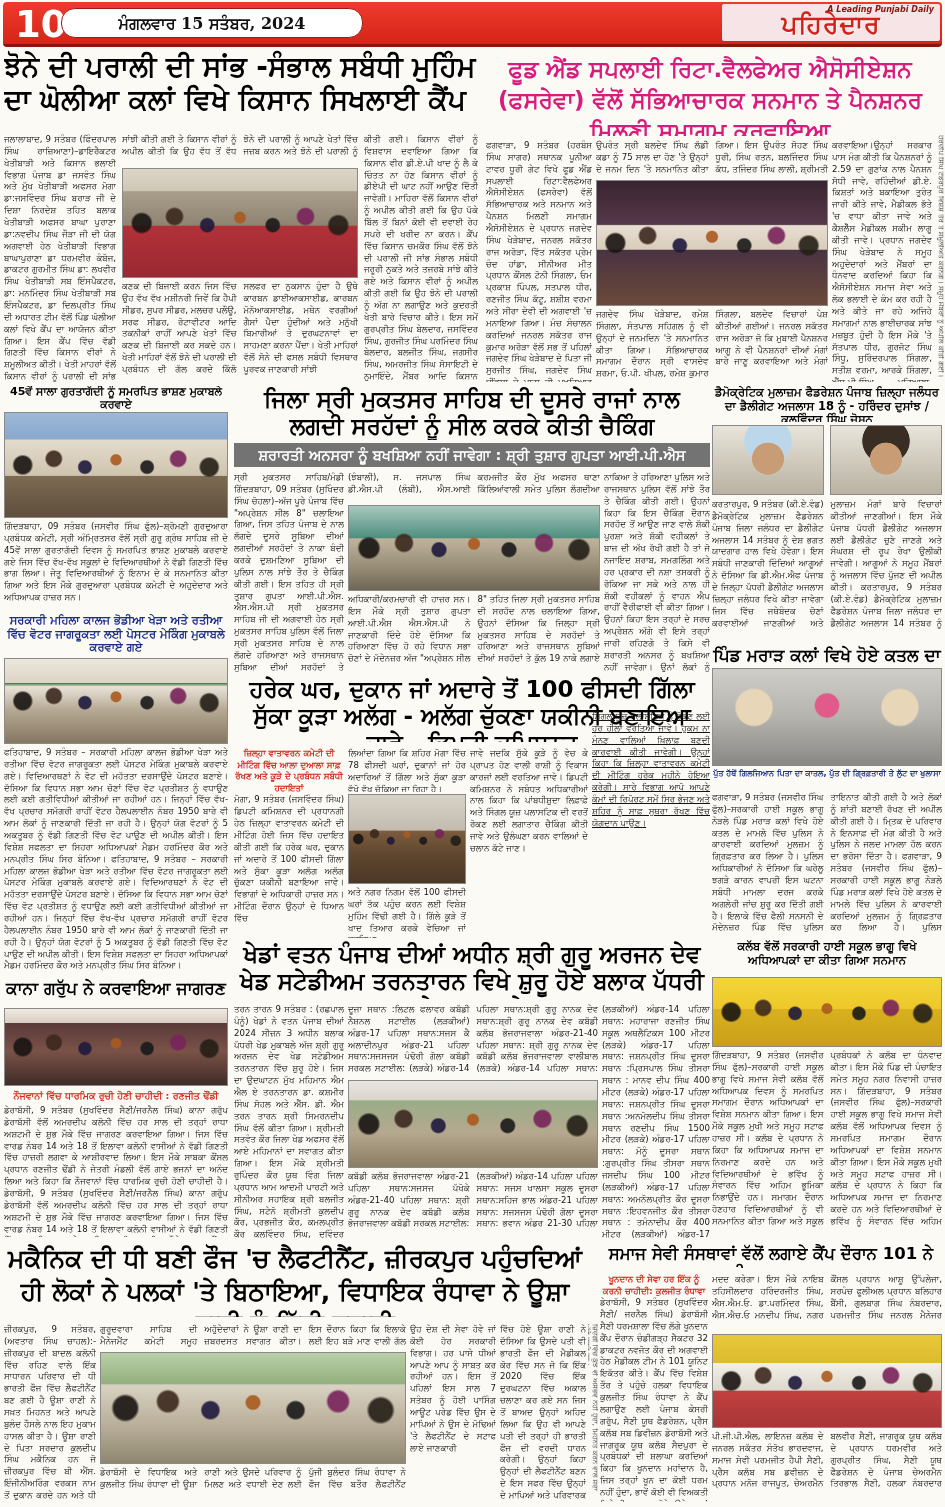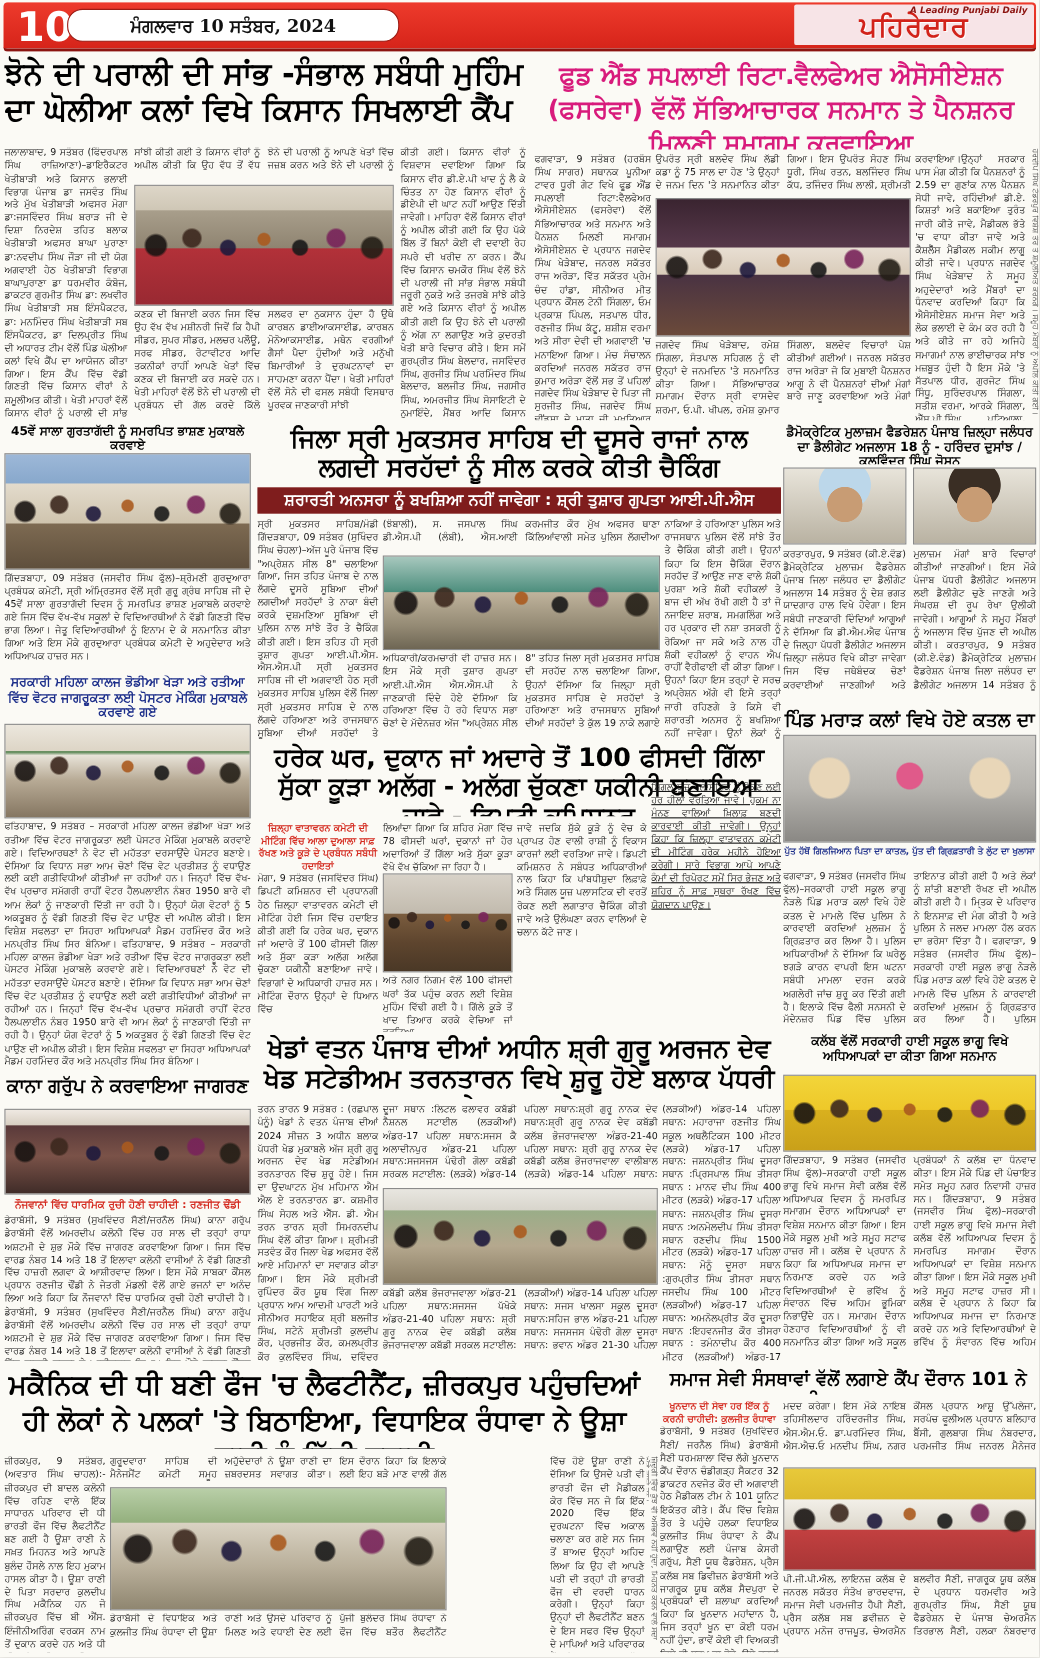--- a/index.html
+++ b/index.html
@@ -12,21 +12,21 @@
   .masthead{position:absolute;right:2px;top:2px;width:218px;height:37px;background:#f7e4e7;border-radius:2px;text-align:center;}
   .tagline{position:absolute;top:1px;right:6px;font-size:8px;font-style:italic;font-weight:bold;color:#8c1410;}
   .mastname{margin-top:8px;font-size:25px;font-weight:bold;color:#d2231a;line-height:1;letter-spacing:1px;text-shadow:1px 1px 0 #fff;}
   
   .hl{font-weight:bold;color:#000;line-height:1.18;}
   .hl-xl{font-size:28px;}
   .hl-lg{font-size:23px;text-align:center;}
   .hl-mag{font-size:23px;color:#d81b7c;text-align:center;line-height:1.35;}
   .hl-sm{font-size:11.5px;text-align:center;}
   .hl-blue{color:#1c2e8a;}
-  .redbar{background:#7f1d1d;color:#fff;font-weight:bold;font-size:14.5px;text-align:center;line-height:24px;height:24px;overflow:hidden;}
+  .redbar{background:#737373;color:#fff;font-weight:bold;font-size:14.5px;text-align:center;line-height:24px;height:24px;overflow:hidden;}
   .redtxt{color:#d42b20;font-weight:bold;}
   .bluetxt{color:#1c2e8a;font-weight:bold;}
   
   .bt{font-size:8.6px;line-height:1.38;text-align:justify;overflow:hidden;word-break:break-word;}
   .c2{columns:2;column-gap:7px;}
   .c3{columns:3;column-gap:7px;}
   
   :root{--heads:radial-gradient(circle at 8% 50%,rgba(25,20,18,.9) 0 4%,transparent 5%),radial-gradient(circle at 22% 44%,rgba(60,40,30,.9) 0 4%,transparent 5%),radial-gradient(circle at 36% 52%,rgba(30,25,60,.9) 0 4%,transparent 5%),radial-gradient(circle at 50% 45%,rgba(170,90,30,.9) 0 4%,transparent 5%),radial-gradient(circle at 64% 52%,rgba(25,25,25,.9) 0 4%,transparent 5%),radial-gradient(circle at 78% 44%,rgba(120,35,90,.9) 0 4%,transparent 5%),radial-gradient(circle at 92% 52%,rgba(35,30,22,.9) 0 4%,transparent 5%);}
   .ph{border:1px solid #8a8a8a;box-sizing:border-box;}
   .p1{background:var(--heads),linear-gradient(180deg,#ddd6c8 0%,#cfc7b6 20%,#a89e8b 21%,#8f8471 52%,#b23139 53%,#992932 100%);}
@@ -45,21 +45,21 @@
   .p13{background:var(--heads),linear-gradient(180deg,#e8c93a 0%,#ddba2e 30%,#f2efe8 31%,#ddd8cc 60%,#c24040 61%,#a83636 100%);}
   .vstrip{writing-mode:vertical-rl;font-size:7px;color:#444;overflow:hidden;line-height:1.1;}
 </style>
 </head>
 <body>
 
 <div id="page">
 
   <div class="hdr">
     <div class="pageno">10</div>
-    <div class="datebox">ਮੰਗਲਵਾਰ 10 ਸਤੰਬਰ, 2024</div>
+    <div class="datebox">ਮੰਗਲਵਾਰ 15 ਸਤੰਬਰ, 2024</div>
     <div class="masthead">
       <div class="tagline">A Leading Punjabi Daily</div>
       <div class="mastname">ਪਹਿਰੇਦਾਰ</div>
     </div>
   </div>
 
   <div class="abs hl hl-xl" style="left:4px;top:50px;width:474px;height:80px;overflow:hidden;">ਝੋਨੇ ਦੀ ਪਰਾਲੀ ਦੀ ਸਾਂਭ -ਸੰਭਾਲ ਸਬੰਧੀ ਮੁਹਿੰਮ ਦਾ ਘੋਲੀਆ ਕਲਾਂ ਵਿਖੇ ਕਿਸਾਨ ਸਿਖਲਾਈ ਕੈਂਪ</div>
   <div class="abs bt" style="left:4px;top:134px;width:112px;height:248px;">ਜਲਾਲਾਬਾਦ, 9 ਸਤੰਬਰ (ਫਿੰਦਰਪਾਲ ਸਿੰਘ ਰਾਜ਼ਿਆਣਾ)–ਡਾਇਰੈਕਟਰ ਖੇਤੀਬਾੜੀ ਅਤੇ ਕਿਸਾਨ ਭਲਾਈ ਵਿਭਾਗ ਪੰਜਾਬ ਡਾ ਜਸਵੰਤ ਸਿੰਘ ਅਤੇ ਮੁੱਖ ਖੇਤੀਬਾੜੀ ਅਫਸਰ ਮੋਗਾ ਡਾ:ਜਸਵਿੰਦਰ ਸਿੰਘ ਬਰਾੜ ਜੀ ਦੇ ਦਿਸ਼ਾ ਨਿਰਦੇਸ਼ ਤਹਿਤ ਬਲਾਕ ਖੇਤੀਬਾੜੀ ਅਫਸਰ ਬਾਘਾ ਪੁਰਾਣਾ ਡਾ:ਨਵਦੀਪ ਸਿੰਘ ਜੌੜਾ ਜੀ ਦੀ ਯੋਗ ਅਗਵਾਈ ਹੇਠ ਖੇਤੀਬਾੜੀ ਵਿਭਾਗ ਬਾਘਾਪੁਰਾਣਾ ਡਾ ਧਰਮਵੀਰ ਕੰਬੋਜ, ਡਾਕਟਰ ਗੁਰਮੀਤ ਸਿੰਘ ਡਾ: ਲਖਵੀਰ ਸਿੰਘ ਖੇਤੀਬਾੜੀ ਸਬ ਇੰਸਪੈਕਟਰ, ਡਾ: ਮਨਮਿੰਦਰ ਸਿੰਘ ਖੇਤੀਬਾੜੀ ਸਬ ਇੰਸਪੈਕਟਰ, ਡਾ ਦਿਲਪ੍ਰੀਤ ਸਿੰਘ ਦੀ ਅਧਾਰਤ ਟੀਮ ਵੱਲੋਂ ਪਿੰਡ ਘੋਲੀਆ ਕਲਾਂ ਵਿਖੇ ਕੈਂਪ ਦਾ ਆਯੋਜਨ ਕੀਤਾ ਗਿਆ। ਇਸ ਕੈਂਪ ਵਿੱਚ ਵੱਡੀ ਗਿਣਤੀ ਵਿੱਚ ਕਿਸਾਨ ਵੀਰਾਂ ਨੇ ਸ਼ਮੂਲੀਅਤ ਕੀਤੀ। ਖੇਤੀ ਮਾਹਰਾਂ ਵੱਲੋਂ ਕਿਸਾਨ ਵੀਰਾਂ ਨੂੰ ਪਰਾਲੀ ਦੀ ਸਾਂਭ ਸੰਭਾਲ ਸਬੰਧੀ ਵੱਖ ਵੱਖ ਮਸ਼ੀਨਰੀ ਦੀ ਤਕਨੀਕੀ ਜਾਣਕਾਰੀ</div>
   <div class="abs bt c2" style="left:122px;top:134px;width:236px;height:32px;">ਸਾਂਝੀ ਕੀਤੀ ਗਈ ਤੇ ਕਿਸਾਨ ਵੀਰਾਂ ਨੂੰ ਅਪੀਲ ਕੀਤੀ ਕਿ ਉਹ ਵੱਧ ਤੋਂ ਵੱਧ ਝੋਨੇ ਦੀ ਪਰਾਲੀ ਨੂੰ ਆਪਣੇ ਖੇਤਾਂ ਵਿੱਚ ਜਜ਼ਬ ਕਰਨ ਅਤੇ ਝੋਨੇ ਦੀ ਪਰਾਲੀ ਨੂੰ ਬਿਨਾਂ ਅੱਗ ਲਗਾਏ ਹੀ ਹੋਵੇ ਕਿਹਾ ਕਿ ਜੇਕਰ ਇੱਕ ਏਕੜ ਪਰਾਲੀ ਜਮੀਨ ਸਾੜੀ ਜਾਂਦੀ ਹੈ ਤਾਂ ਲਗਭਗ 400 ਕਿਲੋ ਜੈਵਿਕ ਕਾਰਬਨ, 5.5 ਕਿਲੋ ਨਾਈਟ੍ਰੋਜਨ, 2.3 ਕਿਲੋ ਫਾਸਫੋਰਸ, 25 ਕਿਲੋ ਪਟਾਸ, 1.2</div>
   <div class="abs ph p1" style="left:122px;top:168px;width:236px;height:110px;"></div>
@@ -125,20 +125,21 @@
   <div class="abs bt c2" style="left:348px;top:1004px;width:250px;height:74px;">ਦੂਜਾ ਸਥਾਨ :ਲਿਟਲ ਫਲਾਵਰ ਕਬੱਡੀ ਨੈਸ਼ਨਲ ਸਟਾਈਲ (ਲੜਕੀਆਂ) ਅੰਡਰ-17 ਪਹਿਲਾ ਸਥਾਨ:ਸਜਸ ਕੈ ਅਲਾਦੀਨਪੁਰ ਅੰਡਰ-21 ਪਹਿਲਾ ਸਥਾਨ:ਸਜਸਜਸ ਪੰਢੋਰੀ ਗੋਲਾ ਕਬੱਡੀ ਸਰਕਲ ਸਟਾਈਲ: (ਲੜਕੇ) ਅੰਡਰ-14 ਪਹਿਲਾ ਸਥਾਨ:ਸ਼੍ਰੀ ਗੁਰੂ ਨਾਨਕ ਦੇਵ ਸਥਾਨ:ਸ਼੍ਰੀ ਗੁਰੂ ਨਾਨਕ ਦੇਵ ਕਬੱਡੀ ਕਲੱਬ ਭੋਜਰਾਜਵਾਲਾ ਅੰਡਰ-21-40 ਪਹਿਲਾ ਸਥਾਨ: ਸ਼੍ਰੀ ਗੁਰੂ ਨਾਨਕ ਦੇਵ ਕਬੱਡੀ ਕਲੱਬ ਭੋਜਰਾਜਵਾਲਾ ਵਾਲੀਬਾਲ (ਲੜਕੇ) ਅੰਡਰ-14 ਪਹਿਲਾ ਸਥਾਨ: ਮਹਾਰਾਜਾ ਰਣਜੀਤ ਸਿੰਘ ਸਕੂਲ ਦੂਸਰਾ ਸਥਾਨ ਸਹਿਜ ਮਨਸੋਵਰੀ ਅੰਡਰ-17</div>
   <div class="abs ph p11" style="left:348px;top:1080px;width:250px;height:88px;"></div>
   <div class="abs bt c2" style="left:348px;top:1171px;width:250px;height:67px;">ਕਬੱਡੀ ਕਲੱਬ ਭੋਜਰਾਜਵਾਲਾ ਅੰਡਰ-21 ਪਹਿਲਾ ਸਥਾਨ:ਸਜਸਜ ਪੱਖੋਕੇ ਅੰਡਰ-21-40 ਪਹਿਲਾ ਸਥਾਨ: ਸ਼੍ਰੀ ਗੁਰੂ ਨਾਨਕ ਦੇਵ ਕਬੱਡੀ ਕਲੱਬ ਭੋਜਰਾਜਵਾਲਾ ਕਬੱਡੀ ਸਰਕਲ ਸਟਾਈਲ: (ਲੜਕੀਆਂ) ਅੰਡਰ-14 ਪਹਿਲਾ ਪਹਿਲਾ ਸਥਾਨ: ਸਜਸ ਖਾਲਸਾ ਸਕੂਲ ਦੂਸਰਾ ਸਥਾਨ:ਸਹਿਜ ਭਾਲ ਅੰਡਰ-21 ਪਹਿਲਾ ਸਥਾਨ: ਸਜਸਜਸ ਪੰਢੋਰੀ ਗੋਲਾ ਦੂਸਰਾ ਸਥਾਨ: ਭਵਾਨ ਅੰਡਰ 21-30 ਪਹਿਲਾ ਸਥਾਨ:ਭਵਾਨ ਦੂਸਰਾ ਸਥਾਨ ਤਰਨਤਾਰਨ ਕਲੱਬ ਵਾਲੀਬਾਲ</div>
   <div class="abs bt" style="left:602px;top:1004px;width:108px;height:234px;">(ਲੜਕੀਆਂ) ਅੰਡਰ-14 ਪਹਿਲਾ ਸਥਾਨ: ਮਹਾਰਾਜਾ ਰਣਜੀਤ ਸਿੰਘ ਸਕੂਲ ਅਥਲੈਟਿਕਸ 100 ਮੀਟਰ (ਲੜਕੇ) ਅੰਡਰ-17 ਪਹਿਲਾ ਸਥਾਨ: ਜਸ਼ਨਪ੍ਰੀਤ ਸਿੰਘ ਦੂਸਰਾ ਸਥਾਨ :ਪ੍ਰਿਸਪਾਲ ਸਿੰਘ ਤੀਸਰਾ ਸਥਾਨ : ਮਾਨਵ ਦੀਪ ਸਿੰਘ 400 ਮੀਟਰ (ਲੜਕੇ) ਅੰਡਰ-17 ਪਹਿਲਾ ਸਥਾਨ: ਜਸ਼ਨਪ੍ਰੀਤ ਸਿੰਘ ਦੂਸਰਾ ਸਥਾਨ :ਅਨਮੋਲਦੀਪ ਸਿੰਘ ਤੀਸਰਾ ਸਥਾਨ ਰਣਦੀਪ ਸਿੰਘ 1500 ਮੀਟਰ (ਲੜਕੇ) ਅੰਡਰ-17 ਪਹਿਲਾ ਸਥਾਨ: ਮੋਨੂੰ ਦੂਸਰਾ ਸਥਾਨ :ਗੁਰਪ੍ਰੀਤ ਸਿੰਘ ਤੀਸਰਾ ਸਥਾਨ ਜਸਦੀਪ ਸਿੰਘ 100 ਮੀਟਰ (ਲੜਕੀਆਂ) ਅੰਡਰ-17 ਪਹਿਲਾ ਸਥਾਨ: ਅਮਨੋਲਪ੍ਰੀਤ ਕੌਰ ਦੂਸਰਾ ਸਥਾਨ :ਇਹਵਨਜੀਤ ਕੌਰ ਤੀਸਰਾ ਸਥਾਨ : ਤਮੰਨਾਦੀਪ ਕੌਰ 400 ਮੀਟਰ (ਲੜਕੀਆਂ) ਅੰਡਰ-17 ਪਹਿਲਾ ਸਥਾਨ: ਰਾਜਬੀਰ ਕੌਰ ਦੂਸਰਾ ਸਥਾਨ :ਅਨੂਪ੍ਰੀਤ ਕੌਰ ਤੀਸਰਾ ਸਥਾਨ ਪਲਕਪ੍ਰੀਤ ਕੌਰ</div>
 
   <div class="abs hl" style="left:4px;top:1243px;width:582px;height:74px;overflow:hidden;font-size:25px;text-align:center;line-height:1.3;">ਮਕੈਨਿਕ ਦੀ ਧੀ ਬਣੀ ਫੌਜ 'ਚ ਲੈਫਟੀਨੈਂਟ, ਜ਼ੀਰਕਪੁਰ ਪਹੁੰਚਦਿਆਂ ਹੀ ਲੋਕਾਂ ਨੇ ਪਲਕਾਂ 'ਤੇ ਬਿਠਾਇਆ, ਵਿਧਾਇਕ ਰੰਧਾਵਾ ਨੇ ਊਸ਼ਾ ਰਾਣੀ ਨੂੰ ਦਿੱਤੀ ਵਧਾਈ</div>
   <div class="abs bt" style="left:4px;top:1324px;width:92px;height:178px;">ਜ਼ੀਰਕਪੁਰ, 9 ਸਤੰਬਰ,(ਅਵਤਾਰ ਸਿੰਘ ਚਾਹਲ):-ਜ਼ੀਰਕਪੁਰ ਦੀ ਬਾਦਲ ਕਲੋਨੀ ਵਿੱਚ ਰਹਿਣ ਵਾਲੇ ਇੱਕ ਸਾਧਾਰਨ ਪਰਿਵਾਰ ਦੀ ਧੀ ਭਾਰਤੀ ਫੌਜ ਵਿੱਚ ਲੈਫਟੀਨੈਂਟ ਬਣ ਗਈ ਹੈ ਊਸ਼ਾ ਰਾਣੀ ਨੇ ਸਖ਼ਤ ਮਿਹਨਤ ਅਤੇ ਆਪਣੇ ਬੁਲੰਦ ਹੌਸਲੇ ਨਾਲ ਇਹ ਮੁਕਾਮ ਹਾਸਲ ਕੀਤਾ ਹੈ। ਊਸ਼ਾ ਰਾਣੀ ਦੇ ਪਿਤਾ ਸਰਦਾਰ ਕੁਲਦੀਪ ਸਿੰਘ ਮਕੈਨਿਕ ਹਨ ਜੋ ਜ਼ੀਰਕਪੁਰ ਵਿੱਚ ਬੀ ਐਂਸ. ਇੰਜੀਨੀਅਰਿੰਗ ਵਰਕਸ ਨਾਮ ਤੋਂ ਦੁਕਾਨ ਕਰਦੇ ਹਨ ਅਤੇ ਧੀ ਦੀ ਮਾਂ ਸੁਨੀਤਾ ਰਾਣੀ ਘਰ ਸੰਭਾਲਦੇ ਹਨ। ਜਦੋਂ ਊਸ਼ਾ ਰਾਣੀ ਆਪਣੀ ਪਾਸਿੰਗ ਆਊਟ ਪਰੇਡ ਪੂਰੀ ਕਰਕੇ ਘਰ ਪਰਤੀ ਤਾਂ ਜ਼ੀਰਕਪੁਰ ਖੇਤਰ ਦੇ ਲੋਕਾਂ ਨੇ ਉਸ ਨੂੰ ਪਲਕਾਂ 'ਤੇ ਬਿਠਾ ਲਿਆ। ਬਾਦਲ ਕਲੋਨੀ ਵਾਸੀਆਂ ਅਤੇ</div>
   <div class="abs bt c3" style="left:100px;top:1324px;width:306px;height:26px;">ਗੁਰੂਦਵਾਰਾ ਸਾਹਿਬ ਦੀ ਮੈਨੇਜਮੈਂਟ ਕਮੇਟੀ ਸਮੂਹ ਅਹੁੱਦੇਦਾਰਾਂ ਨੇ ਊਸ਼ਾ ਰਾਣੀ ਦਾ ਜ਼ਬਰਦਸਤ ਸਵਾਗਤ ਕੀਤਾ। ਇਸ ਦੌਰਾਨ ਕਿਹਾ ਕਿ ਇਲਾਕੇ ਲਈ ਇਹ ਬੜੇ ਮਾਣ ਵਾਲੀ ਗੱਲ ਹੈ ਕਿ ਇੱਕ ਸਾਧਾਰਨ ਪਰਿਵਾਰ ਦੀ ਧੀ ਊਸ਼ਾ ਰਾਣੀ ਨੇ ਭਾਰਤੀ ਉਹ ਦੇਸ਼ ਦੀ ਸੇਵਾ ਹੋਵੇ ਜਾਂ ਕੋਈ ਹੋਰ ਸਰਕਾਰੀ ਵਿਭਾਗ। ਹਰ ਪਾਸੇ ਧੀਆਂ ਆਪਣੇ ਆਪ ਨੂੰ ਸਾਬਤ ਕਰ ਰਹੀਆਂ ਹਨ।</div>
   <div class="abs ph p12" style="left:100px;top:1352px;width:306px;height:112px;"></div>
   <div class="abs bt c3" style="left:100px;top:1467px;width:306px;height:35px;">ਡੇਰਾਬੱਸੀ ਦੇ ਵਿਧਾਇਕ ਅਤੇ ਕੁਲਜੀਤ ਸਿੰਘ ਰੰਧਾਵਾ ਦੀ ਊਸ਼ਾ ਰਾਣੀ ਅਤੇ ਉਸਦੇ ਪਰਿਵਾਰ ਨੂੰ ਮਿਲਣ ਅਤੇ ਵਧਾਈ ਦੇਣ ਲਈ ਪੁੱਜੀ ਬੁਲੰਦਰ ਸਿੰਘ ਰੰਧਾਵਾ ਨੇ ਫੌਜ ਵਿੱਚ ਬਤੌਰ ਲੈਫਟੀਨੈਂਟ ਅਹੁਦਾ ਸੰਭਾਲ ਕੇ ਆਪਣੇ ਮਾਤਾ-ਪਿਤਾ ਅਤੇ ਪੂਰੇ ਇਲਾਕੇ ਦਾ ਨਾਂ ਰੋਸ਼ਨ ਕੀਤਾ ਹੈ ਉਨ੍ਹਾਂ ਕਿਹਾ ਕਿ ਧੀਆਂ ਹਰ ਖੇਤਰ ਵਿੱਚ ਅੱਗੇ ਹਨ, ਚਾਹੇ ਇਸ ਤੋਂ ਪਹਿਲਾਂ ਇਸ ਸਾਲ 7 ਸਤੰਬਰ ਨੂੰ ਹੋਈ ਪਾਸਿੰਗ ਆਊਟ ਪਰੇਡ ਵਿੱਚ ਉਸ ਦੇ ਮਾਪਿਆਂ ਨੇ ਉਸ ਦੇ ਮੋਢਿਆਂ 'ਤੇ ਲੈਫਟੀਨੈਂਟ ਦੇ ਸਟਾਫ ਲਾਏ। ਜਾਣਕਾਰੀ</div>
+  <div class="abs bt" style="left:410px;top:1324px;width:86px;height:178px;">ਉਹ ਦੇਸ਼ ਦੀ ਸੇਵਾ ਹੋਵੇ ਜਾਂ ਕੋਈ ਹੋਰ ਸਰਕਾਰੀ ਵਿਭਾਗ। ਹਰ ਪਾਸੇ ਧੀਆਂ ਆਪਣੇ ਆਪ ਨੂੰ ਸਾਬਤ ਕਰ ਰਹੀਆਂ ਹਨ। ਇਸ ਤੋਂ ਪਹਿਲਾਂ ਇਸ ਸਾਲ 7 ਸਤੰਬਰ ਨੂੰ ਹੋਈ ਪਾਸਿੰਗ ਆਊਟ ਪਰੇਡ ਵਿੱਚ ਉਸ ਦੇ ਮਾਪਿਆਂ ਨੇ ਉਸ ਦੇ ਮੋਢਿਆਂ 'ਤੇ ਲੈਫਟੀਨੈਂਟ ਦੇ ਸਟਾਫ ਲਾਏ ਜਾਣਕਾਰੀ</div>
   <div class="abs bt" style="left:500px;top:1324px;width:86px;height:178px;">ਵਿੱਚ ਹੋਏ ਊਸ਼ਾ ਰਾਣੀ ਨੇ ਦੱਸਿਆ ਕਿ ਉਸਦੇ ਪਤੀ ਵੀ ਭਾਰਤੀ ਫੌਜ ਦੀ ਮੈਡੀਕਲ ਕੋਰ ਵਿੱਚ ਸਨ ਜੋ ਕਿ ਇੱਕ 2020 ਵਿੱਚ ਇੱਕ ਦੁਰਘਟਨਾ ਵਿੱਚ ਅਕਾਲ ਚਲਾਣਾ ਕਰ ਗਏ ਸਨ ਜਿਸ ਤੋਂ ਬਾਅਦ ਉਨ੍ਹਾਂ ਅਹਿਦ ਲਿਆ ਕਿ ਉਹ ਵੀ ਆਪਣੇ ਪਤੀ ਦੀ ਤਰ੍ਹਾਂ ਹੀ ਭਾਰਤੀ ਫੌਜ ਦੀ ਵਰਦੀ ਧਾਰਨ ਕਰੇਗੀ। ਉਨ੍ਹਾਂ ਕਿਹਾ ਉਨ੍ਹਾਂ ਦੀ ਲੈਫਟੀਨੈਂਟ ਬਣਨ ਦੇ ਇਸ ਸਫਰ ਵਿੱਚ ਉਨ੍ਹਾਂ ਦੇ ਮਾਪਿਆਂ ਅਤੇ ਪਰਿਵਾਰਕ ਮੈਂਬਰਾਂ ਦਾ ਬਹੁਤ ਵੱਡਾ ਯੋਗਦਾਨ ਹੈ। ਉਨ੍ਹਾਂ ਨੌਜਵਾਨਾਂ ਨੂੰ ਪ੍ਰੇਰਿਤ ਕਰਦੇ ਹੋਏ ਕਿਹਾ ਕਿ ਸਫਲਤਾ ਪ੍ਰਾਪਤ ਕਰਨ ਲਈ ਘਰ ਤੋਂ ਬਾਹਰ ਨਿਕਲਣਾ ਅਤੇ ਟੀਚਾ ਮਿੱਥ ਕੇ ਉਸਦੀ ਪ੍ਰਾਪਤੀ ਲਈ ਅਣਥੱਕ ਮਿਹਨਤ ਕਰਨਾ ਜ਼ਰੂਰੀ ਹੈ ਅਤੇ ਜ਼ਿੰਦਗੀ ਵਿੱਚ ਕੁੱਝ ਵੀ ਅਸੰਭਵ ਨਹੀਂ।</div>
   <div class="abs vstrip" style="left:588px;top:1324px;width:10px;height:178px;">ਜ਼ਿੰਦਗੀ ਵਿੱਚ ਕੁੱਝ ਵੀ ਅਸੰਭਵ ਨਹੀਂ ਹੁੰਦਾ, ਮਿਹਨਤ ਕਰਨ ਵਾਲੇ ਸਦਾ ਅੱਗੇ ਵਧਦੇ ਹਨ।</div>
 
   <div class="abs hl" style="left:600px;top:1244px;width:342px;height:24px;overflow:hidden;font-size:16.5px;text-align:center;">ਸਮਾਜ ਸੇਵੀ ਸੰਸਥਾਵਾਂ ਵੱਲੋਂ ਲਗਾਏ ਕੈਂਪ ਦੌਰਾਨ 101 ਨੇ ਕੀਤਾ ਖੂਨਦਾਨ</div>
   <div class="abs" style="left:600px;top:1274px;width:108px;height:228px;overflow:hidden;">
     <div class="redtxt" style="font-size:8.6px;line-height:1.35;text-align:center;">ਖੂਨਦਾਨ ਦੀ ਸੇਵਾ ਹਰ ਇੱਕ ਨੂੰ ਕਰਨੀ ਚਾਹੀਦੀ: ਕੁਲਜੀਤ ਰੰਧਾਵਾ</div>
     <div class="bt">ਡੇਰਾਬੱਸੀ, 9 ਸਤੰਬਰ (ਸੁਖਵਿੰਦਰ ਸੈਣੀ/ ਜਰਨੈਲ ਸਿੰਘ) ਡੇਰਾਬੱਸੀ ਸੈਣੀ ਧਰਮਸ਼ਾਲਾ ਵਿੱਚ ਲੱਗੇ ਖੂਨਦਾਨ ਕੈਂਪ ਦੌਰਾਨ ਚੰਡੀਗੜ੍ਹ ਸੈਕਟਰ 32 ਡਾਕਟਰ ਨਵਜੋਤ ਕੌਰ ਦੀ ਅਗਵਾਈ ਹੇਠ ਮੈਡੀਕਲ ਟੀਮ ਨੇ 101 ਯੂਨਿਟ ਇਕੱਤਰ ਕੀਤੇ। ਕੈਂਪ ਵਿੱਚ ਵਿਸ਼ੇਸ਼ ਤੌਰ ਤੇ ਪਹੁੰਚੇ ਹਲਕਾ ਵਿਧਾਇਕ ਕੁਲਜੀਤ ਸਿੰਘ ਰੰਧਾਵਾ ਨੇ ਕੈਂਪ ਲਗਾਉਣ ਲਈ ਪੰਜਾਬ ਕੇਸਰੀ ਗਰੁੱਪ, ਸੈਣੀ ਯੂਥ ਫੈਡਰੇਸ਼ਨ, ਪ੍ਰੈਸ ਕਲੱਬ ਸਬ ਡਿਵੀਜ਼ਨ ਡੇਰਾਬੱਸੀ ਅਤੇ ਜਾਗਰੂਕ ਯੂਥ ਕਲੱਬ ਸੈਦਪੁਰਾ ਦੇ ਪ੍ਰਬੰਧਕਾਂ ਦੀ ਸ਼ਲਾਘਾ ਕਰਦਿਆਂ ਕਿਹਾ ਕਿ ਖੂਨਦਾਨ ਮਹਾਂਦਾਨ ਹੈ, ਜਿਸ ਤਰ੍ਹਾਂ ਖੂਨ ਦਾ ਕੋਈ ਧਰਮ ਨਹੀਂ ਹੁੰਦਾ, ਭਾਵੇਂ ਕੋਈ ਵੀ ਵਿਅਕਤੀ ਕਿਸੇ ਵੀ ਧਰਮ ਦਾ ਹੋਵੇ, ਉਸੇ ਤਰ੍ਹਾਂ ਸਮਾਜਿਕ ਅਤੇ ਧਾਰਮਿਕ ਸਦਭਾਵਨਾ ਨੂੰ ਕਾਇਮ ਰੱਖਣ ਲਈ ਮਹਾਦਾਨ ਵਰਗੀ ਸੇਵਾ ਅਪਣਾਉਣੀ ਚਾਹੀਦੀ ਹੈ। ਇਸ ਮੌਕੇ ਵਿਸ਼ੇਸ਼ ਤੌਰ ਤੇ ਪਹੁੰਚੇ ਐਸ.ਡੀ.ਐਮ. ਹਿਮਾਂਸ਼ੂ ਗੁਪਤਾ ਅਤੇ ਏ.ਐਸ.ਪੀ ਜਸਵੰਤ ਪੁਰੀ ਨੇ ਖੂਨਦਾਨ ਕੈਂਪ ਦੀ ਸ਼ਲਾਘਾ ਕਰਦਿਆਂ ਕਿਹਾ ਕਿ ਪ੍ਰਸ਼ਾਸਨ ਵੀ ਅਜਿਹੇ ਸਮਾਜ ਸੇਵੀ ਕੈਂਪਾਂ ਵਿੱਚ</div>
   </div>
   <div class="abs bt c2" style="left:712px;top:1274px;width:230px;height:58px;">ਮਦਦ ਕਰੇਗਾ। ਇਸ ਮੌਕੇ ਨਾਇਬ ਤਹਿਸੀਲਦਾਰ ਹਰਿੰਦਰਜੀਤ ਸਿੰਘ, ਐਸ.ਐਮ.ਓ. ਡਾ.ਪਰਮਿੰਦਰ ਸਿੰਘ, ਐਸ.ਐਚ.ਓ ਮਨਦੀਪ ਸਿੰਘ, ਨਗਰ ਕੌਂਸਲ ਪ੍ਰਧਾਨ ਆਸ਼ੂ ਉੱਪਲੇਜਾ, ਸਰਪੰਚ ਫੂਲੀਅਲ ਪ੍ਰਧਾਨ ਬਲਿਹਾਰ ਬੈਂਸੀ, ਗੁਲਬਾਗ ਸਿੰਘ ਨੰਬਰਦਾਰ, ਪਰਮਜੀਤ ਸਿੰਘ ਜਨਰਲ ਮੈਨੇਜਰ ਮਨਜੀਤ ਸਿੰਘ, ਡਿਸਟ੍ਰਿਬਿਊਟਰ ਤੋਂ ਅਤੁਲ ਚੌਧਰੀ, ਪ੍ਰੈਸ ਕਲੱਬ ਪ੍ਰਧਾਨ ਮੰਜਰ ਅਲੀ, ਮਹਿੰਦਰ ਸੈਣੀ ਮਨੇਲੀ, ਬਸੰਤ ਸਿੰਘ ਸਾਬਕਾ ਸਰਪੰਚ ਈਸਾਪੁਰ, ਕੁਪਿੰਦਰ ਸਿੰਘ ਸੈਦਪੁਰ, ਦਵਿੰਦਰ ਸਿੰਘ</div>
   <div class="abs ph p13" style="left:712px;top:1334px;width:230px;height:94px;"></div>

